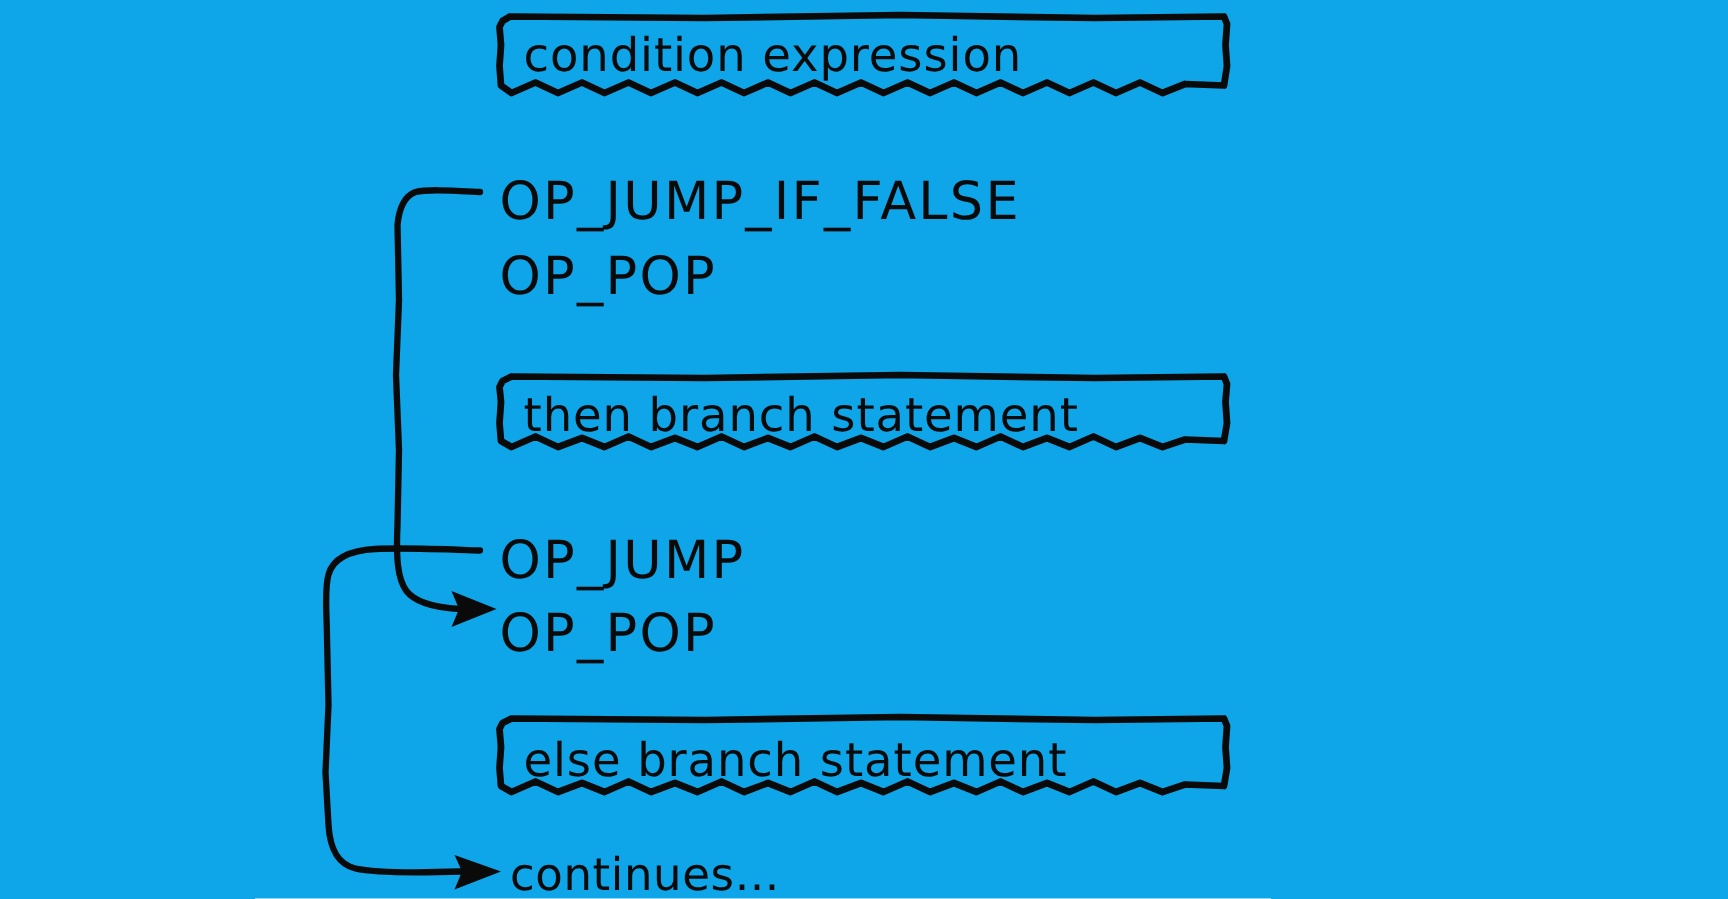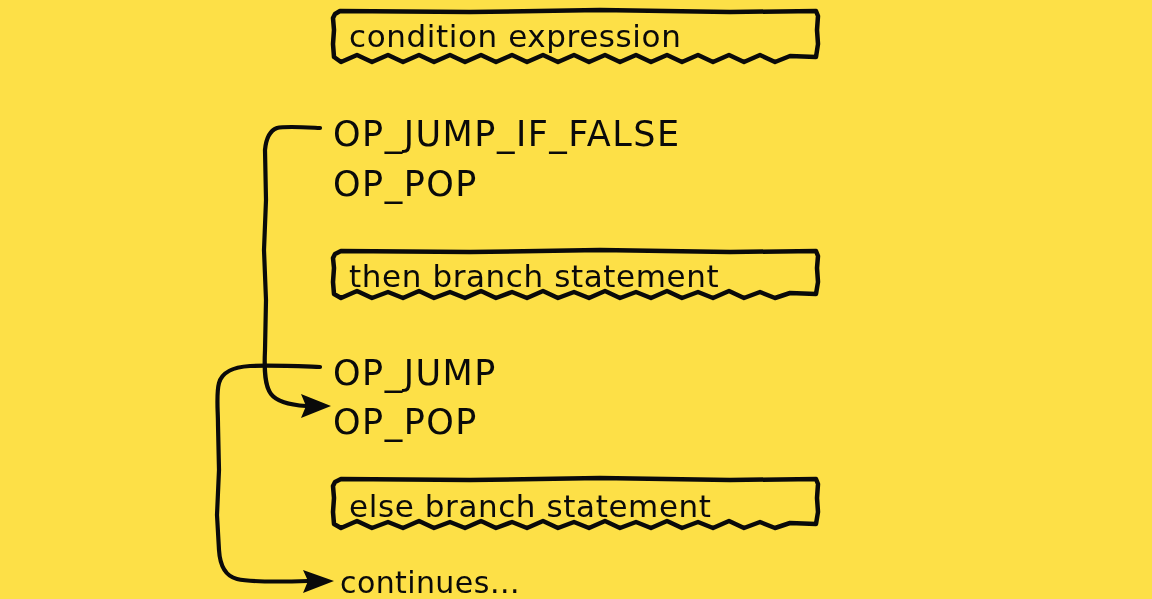--- a/index.html
+++ b/index.html
@@ -8,21 +8,21 @@
     padding: 0;
     background: #ffffff;
   }
   body {
     font-family: "DejaVu Sans", sans-serif;
   }
   #diagram-root {
     position: relative;
     width: 1152px;
     height: 599px;
-    background: #fde047;
+    background: #0ea5e9;
     overflow: hidden;
   }
   #diagram-svg {
     position: absolute;
     left: 0;
     top: 0;
     width: 1152px;
     height: 599px;
   }
   .hand-text {

